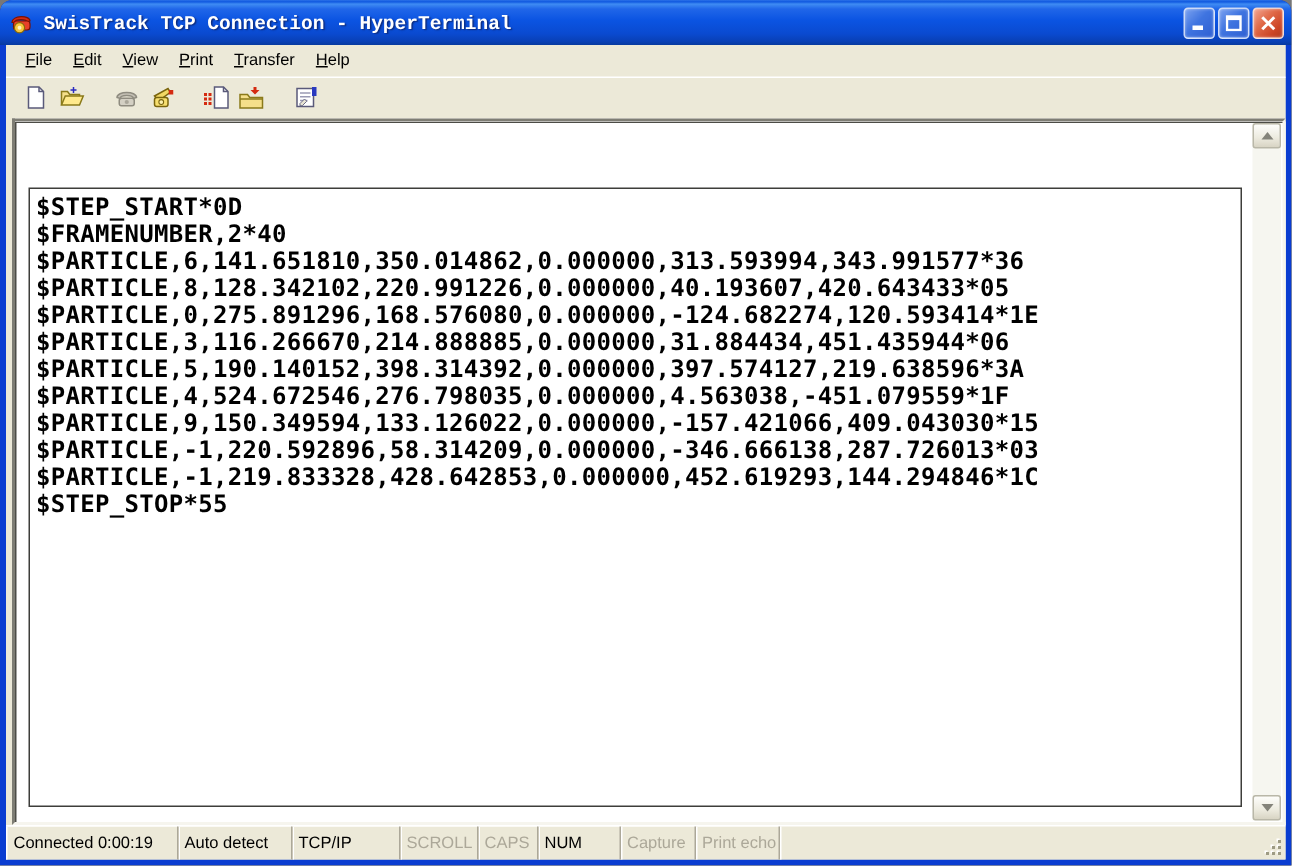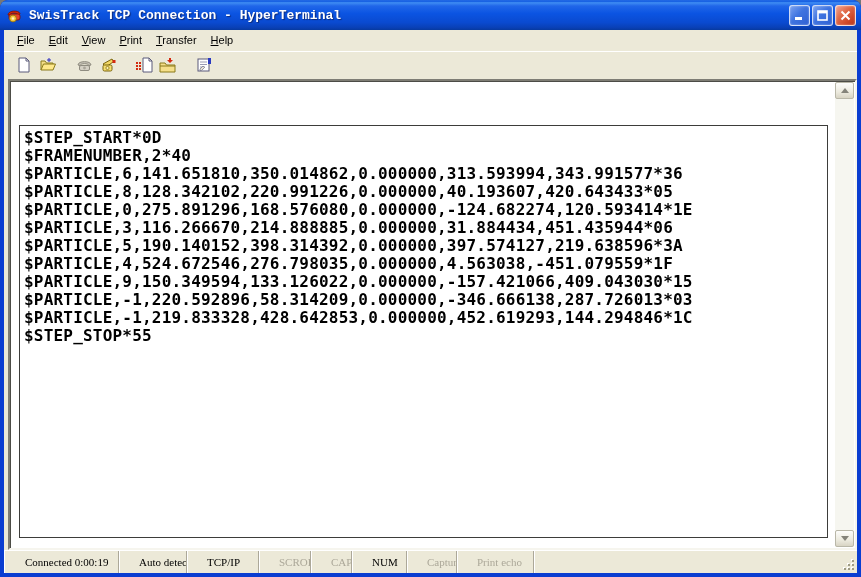--- a/index.html
+++ b/index.html
@@ -120,24 +120,24 @@
   .statusbar{
     height:23px; flex:0 0 23px;
     background:#ECE9D8;
     border-top:1px solid #fff;
     display:flex; align-items:stretch;
     font-size:11px; color:#000;
     position:relative;
   }
   .sb-panel{
     display:flex; align-items:center;
-    padding:0 20px;
+    padding:0 4px;
     border-right:1px solid #aca899;
     box-shadow:1px 0 0 #fff;
-    white-space:nowrap; overflow:hidden;font-family:Liberation Serif, serif;
+    white-space:nowrap; overflow:hidden;
   }
   .sb-panel.first{ border-left:1px solid #fff; }
   .sb-panel.disabled{ color:#ACA899; }
   .sb-panel.fill{ flex:1 1 auto; border-right:none; box-shadow:none; }
   .grip{
     position:absolute; right:2px; bottom:2px; width:13px; height:13px;
   }
   .grip i{
     position:absolute; width:2px; height:2px; background:#9e9b84;
     box-shadow:-1px -1px 0 #fff;
@@ -277,27 +277,27 @@
           <div class="sb-track"></div>
           <div class="sb-btn">
               <span class="tri-down"></span>
             </div>
         </div>
       </div>
     </div>
 
     <div class="statusbar">
       <span class="sb-panel first" style="width:115px">Connected 0:00:19</span>
-      <span class="sb-panel" style="width:68px">Auto detect</span>
+      <span class="sb-panel" style="width:76px">Auto detect</span>
       <span class="sb-panel" style="width:72px">TCP/IP</span>
       <span class="sb-panel disabled" style="width:52px">SCROLL</span>
       <span class="sb-panel disabled" style="width:40px">CAPS</span>
       <span class="sb-panel" style="width:55px">NUM</span>
       <span class="sb-panel disabled" style="width:50px">Capture</span>
-      <span class="sb-panel disabled" style="width:77px">Print echo</span>
+      <span class="sb-panel disabled" style="width:56px">Print echo</span>
       <span class="sb-panel fill"></span>
       <span class="grip">
           <i></i>
           <i></i>
           <i></i>
           <i></i>
           <i></i>
           <i></i>
         </span>
     </div>

